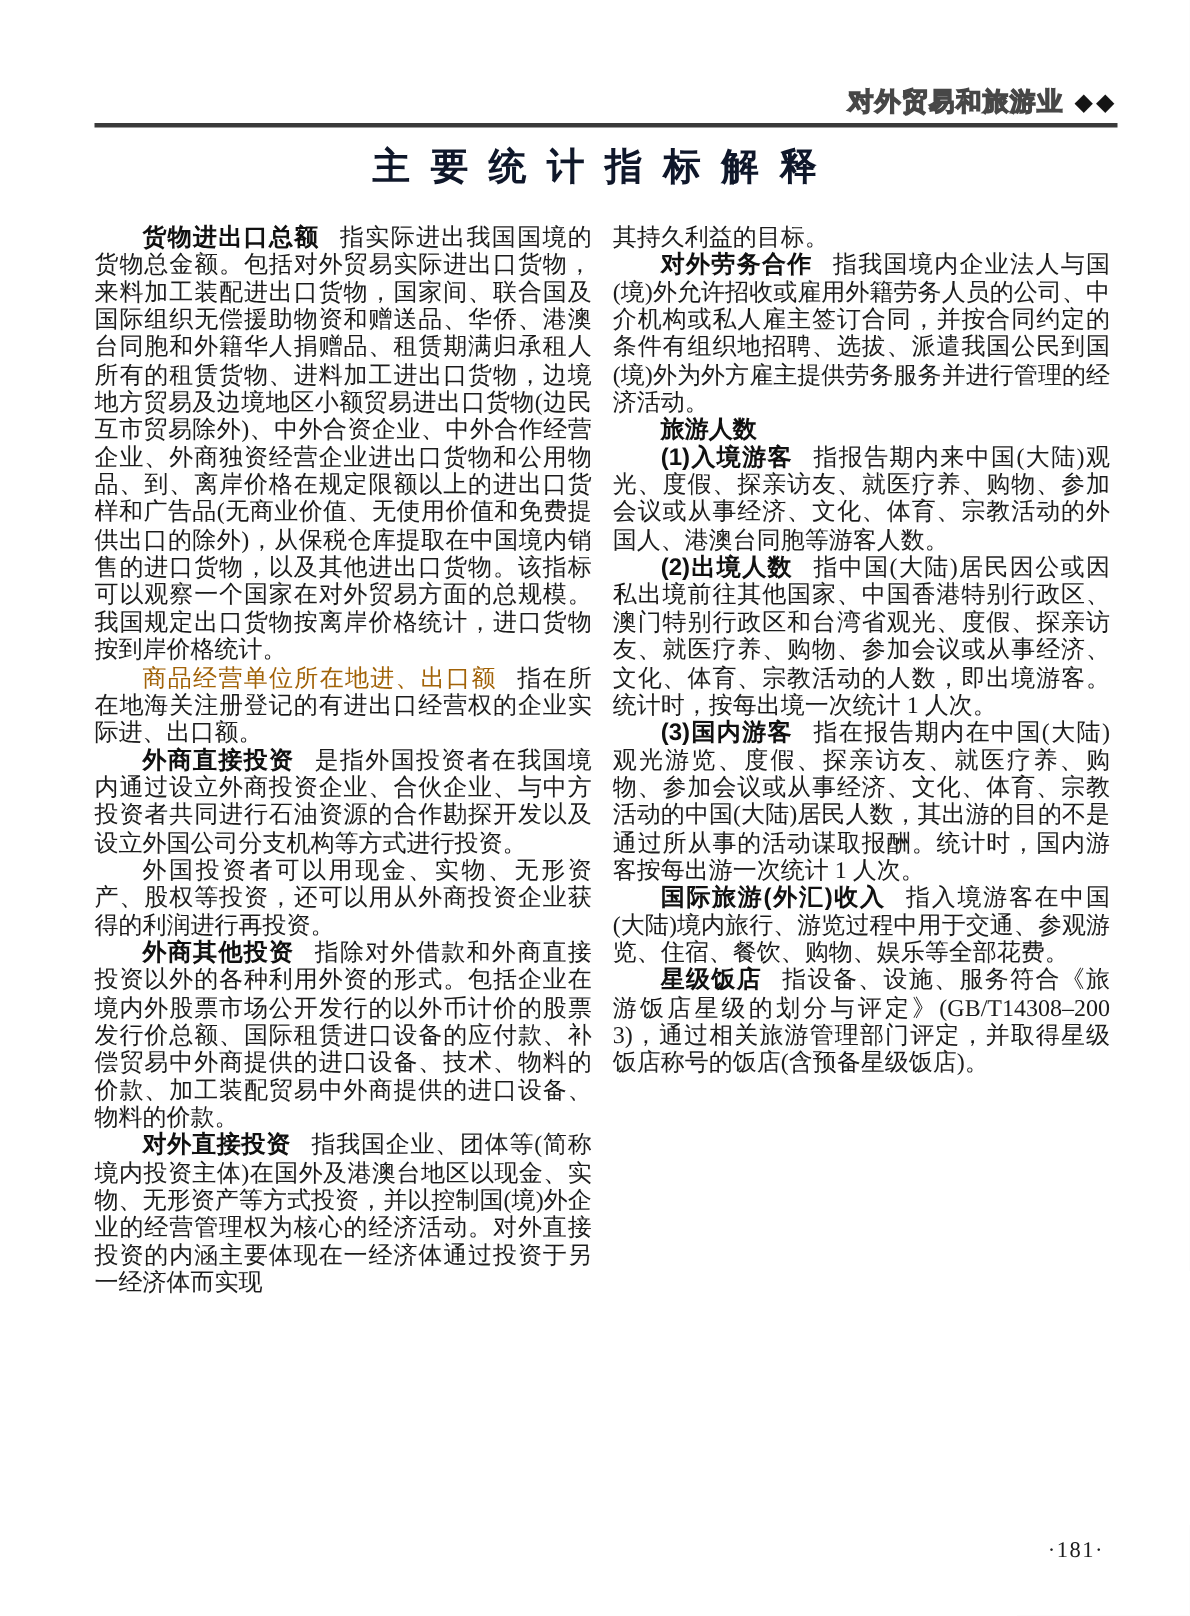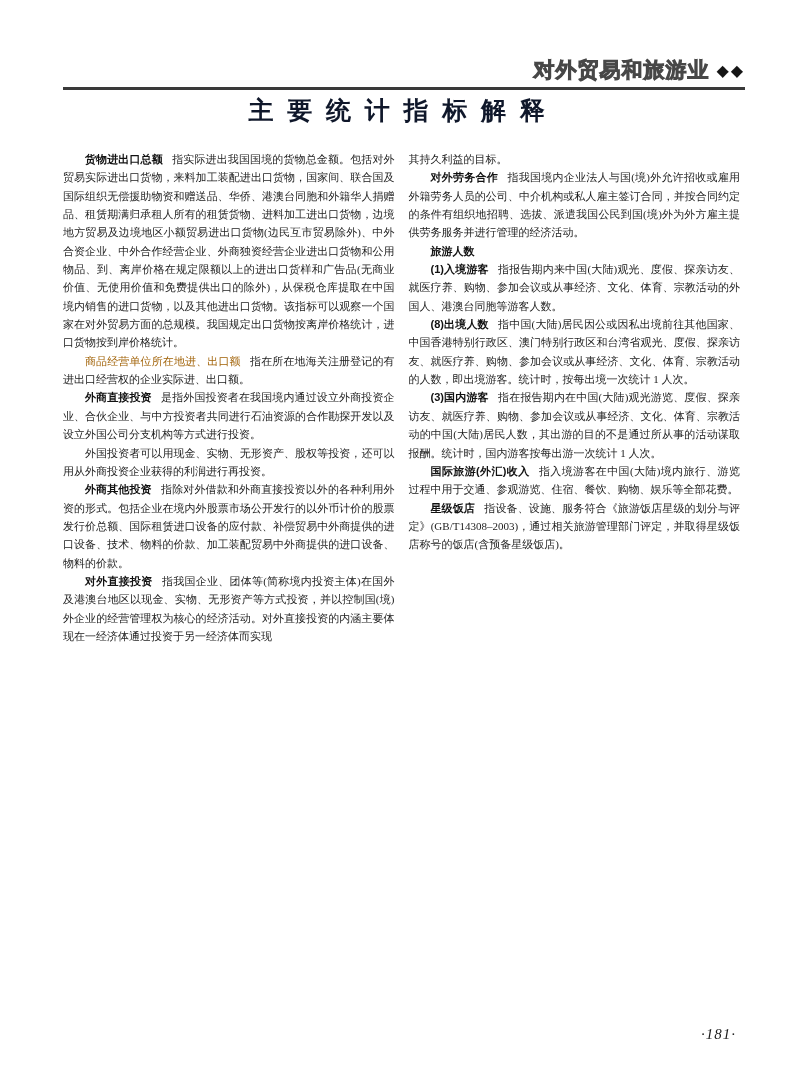--- a/index.html
+++ b/index.html
@@ -20,21 +20,21 @@
     left:63px;
     width:682px;
     top:56px;
     text-align:right;
     border-bottom:3px solid #3a3a3a;
     padding-bottom:3px;
   }
   .section-title{
     font-family:"Liberation Sans","DejaVu Sans",sans-serif;
     font-weight:bold;
-    font-size:21px;
+    font-size:17px;
     color:#9a9a9a;
     -webkit-text-stroke:0.9px #474747;
     letter-spacing:1px;
     vertical-align:middle;
   }
   .diamonds{
     font-family:"DejaVu Sans",sans-serif;
     font-size:16px;
     color:#151515;
     margin-left:7px;
@@ -62,21 +62,21 @@
     left:63px;
     width:677px;
     display:flex;
     gap:14px;
   }
   .col{
     width:331.5px;
   }
   .col p{
     margin:0;
-    font-size:11px;
+    font-size:16px;
     line-height:18.35px;
     text-align:justify;
     text-indent:2em;
     color:#1c1c1c;
     word-break:break-all;
   }
   .col p.no-indent{text-indent:0;}
   .term{
     font-family:"Liberation Sans","DejaVu Sans",sans-serif;
     font-weight:bold;
@@ -89,21 +89,20 @@
     color:#a16207;
   }
   
   .page-number{
     position:absolute;
     right:57px;
     bottom:34px;
     font-size:15px;
     color:#1c1c1c;
     letter-spacing:1px;
-    font-style:italic;
   }
 </style>
 </head>
 <body>
 
 <div class="page">
 
   <div class="header">
     <span class="section-title">对外贸易和旅游业</span><span class="diamonds">◆◆</span>
   </div>
@@ -119,21 +118,21 @@
       <p><span>外国投资者可以用现金、实物、无形资产、股权等投资，还可以用从外商投资企业获得的利润进行再投资。</span></p>
       <p><b class="term">外商其他投资</b><span>指除对外借款和外商直接投资以外的各种利用外资的形式。包括企业在境内外股票市场公开发行的以外币计价的股票发行价总额、国际租赁进口设备的应付款、补偿贸易中外商提供的进口设备、技术、物料的价款、加工装配贸易中外商提供的进口设备、物料的价款。</span></p>
       <p><b class="term">对外直接投资</b><span>指我国企业、团体等(简称境内投资主体)在国外及港澳台地区以现金、实物、无形资产等方式投资，并以控制国(境)外企业的经营管理权为核心的经济活动。对外直接投资的内涵主要体现在一经济体通过投资于另一经济体而实现</span></p>
     </div>
 
     <div class="col">
       <p class="no-indent"><span>其持久利益的目标。</span></p>
       <p><b class="term">对外劳务合作</b><span>指我国境内企业法人与国(境)外允许招收或雇用外籍劳务人员的公司、中介机构或私人雇主签订合同，并按合同约定的条件有组织地招聘、选拔、派遣我国公民到国(境)外为外方雇主提供劳务服务并进行管理的经济活动。</span></p>
       <p><b class="term">旅游人数</b></p>
       <p><b class="term">(1)入境游客</b><span>指报告期内来中国(大陆)观光、度假、探亲访友、就医疗养、购物、参加会议或从事经济、文化、体育、宗教活动的外国人、港澳台同胞等游客人数。</span></p>
-      <p><b class="term">(8)出境人数</b><span>指中国(大陆)居民因公或因私出境前往其他国家、中国香港特别行政区、澳门特别行政区和台湾省观光、度假、探亲访友、就医疗养、购物、参加会议或从事经济、文化、体育、宗教活动的人数，即出境游客。统计时，按每出境一次统计 1 人次。</span></p>
+      <p><b class="term">(2)出境人数</b><span>指中国(大陆)居民因公或因私出境前往其他国家、中国香港特别行政区、澳门特别行政区和台湾省观光、度假、探亲访友、就医疗养、购物、参加会议或从事经济、文化、体育、宗教活动的人数，即出境游客。统计时，按每出境一次统计 1 人次。</span></p>
       <p><b class="term">(3)国内游客</b><span>指在报告期内在中国(大陆)观光游览、度假、探亲访友、就医疗养、购物、参加会议或从事经济、文化、体育、宗教活动的中国(大陆)居民人数，其出游的目的不是通过所从事的活动谋取报酬。统计时，国内游客按每出游一次统计 1 人次。</span></p>
       <p><b class="term">国际旅游(外汇)收入</b><span>指入境游客在中国(大陆)境内旅行、游览过程中用于交通、参观游览、住宿、餐饮、购物、娱乐等全部花费。</span></p>
       <p><b class="term">星级饭店</b><span>指设备、设施、服务符合《旅游饭店星级的划分与评定》(GB/T14308–2003)，通过相关旅游管理部门评定，并取得星级饭店称号的饭店(含预备星级饭店)。</span></p>
     </div>
 
   </div>
 
   <div class="page-number">·181·</div>
 
 </div>

